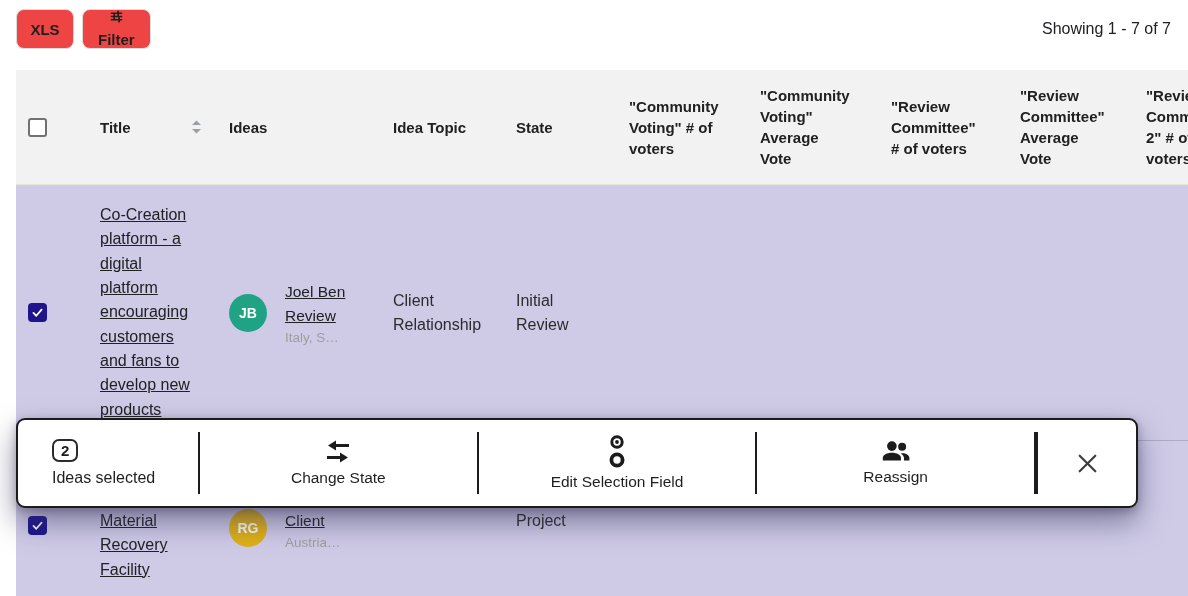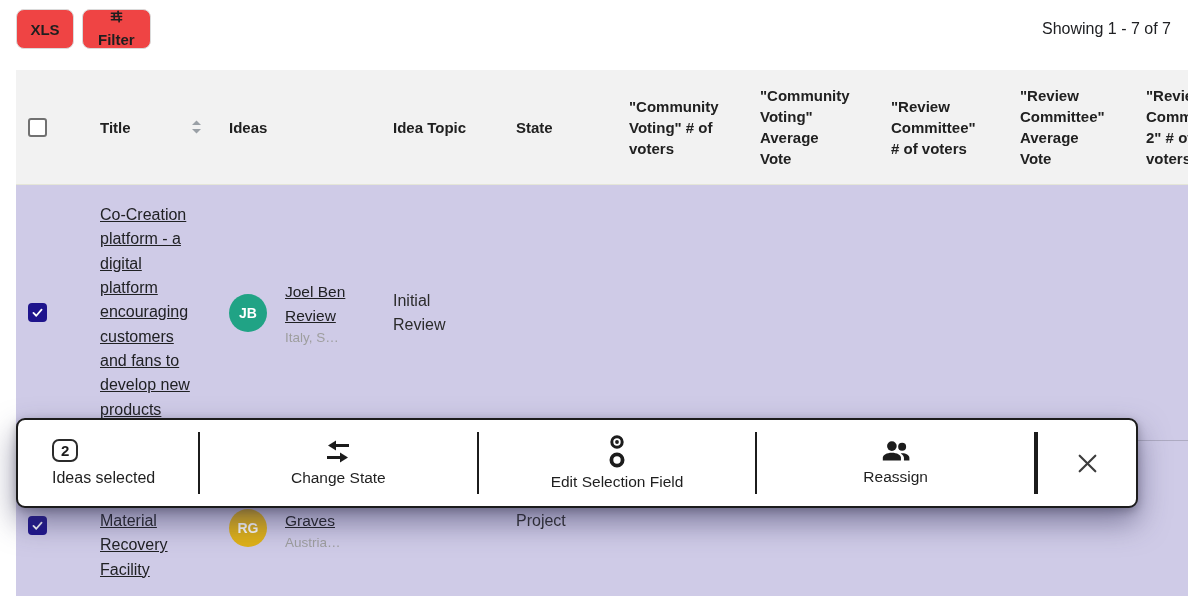--- a/index.html
+++ b/index.html
@@ -145,20 +145,21 @@
         <div class="cell c1">
           <a class="link title-link">Co-Creation platform - a digital platform encouraging customers and fans to develop new products</a>
         </div>
         <div class="cell c2 author">
           <div class="avatar" style="background: rgb(32, 163, 133);">JB</div>
           <div class="a-info">
             <a class="link a-name">Joel Ben Review</a>
             <div class="a-loc">Italy, S…</div>
           </div>
         </div>
+        <div class="cell c3 bodytext">Client Relationship</div>
         <div class="cell c4 bodytext">Initial Review</div>
         <div class="cell c5"></div>
         <div class="cell c6"></div>
         <div class="cell c7"></div>
         <div class="cell c8"></div>
         <div class="cell c9"></div>
       </div>
 
       <div class="trow row r2">
         <div class="cell c0">
@@ -167,21 +168,21 @@
               <polyline points="3,8.5 6.5,12 13,4.5" fill="none" stroke="#fff" stroke-width="2.2" stroke-linecap="round" stroke-linejoin="round"></polyline>
             </svg>
           </div>
         </div>
         <div class="cell c1">
           <a class="link title-link">Material Recovery Facility</a>
         </div>
         <div class="cell c2 author">
           <div class="avatar" style="background: rgb(223, 177, 22);">RG</div>
           <div class="a-info">
-            <a class="link a-name">Graves</a>
+            <a class="link a-name">Client</a>
             <div class="a-loc">Austria…</div>
           </div>
         </div>
         <div class="cell c3 bodytext"></div>
         <div class="cell c4 bodytext">Project</div>
         <div class="cell c5"></div>
         <div class="cell c6"></div>
         <div class="cell c7"></div>
         <div class="cell c8"></div>
         <div class="cell c9"></div>

